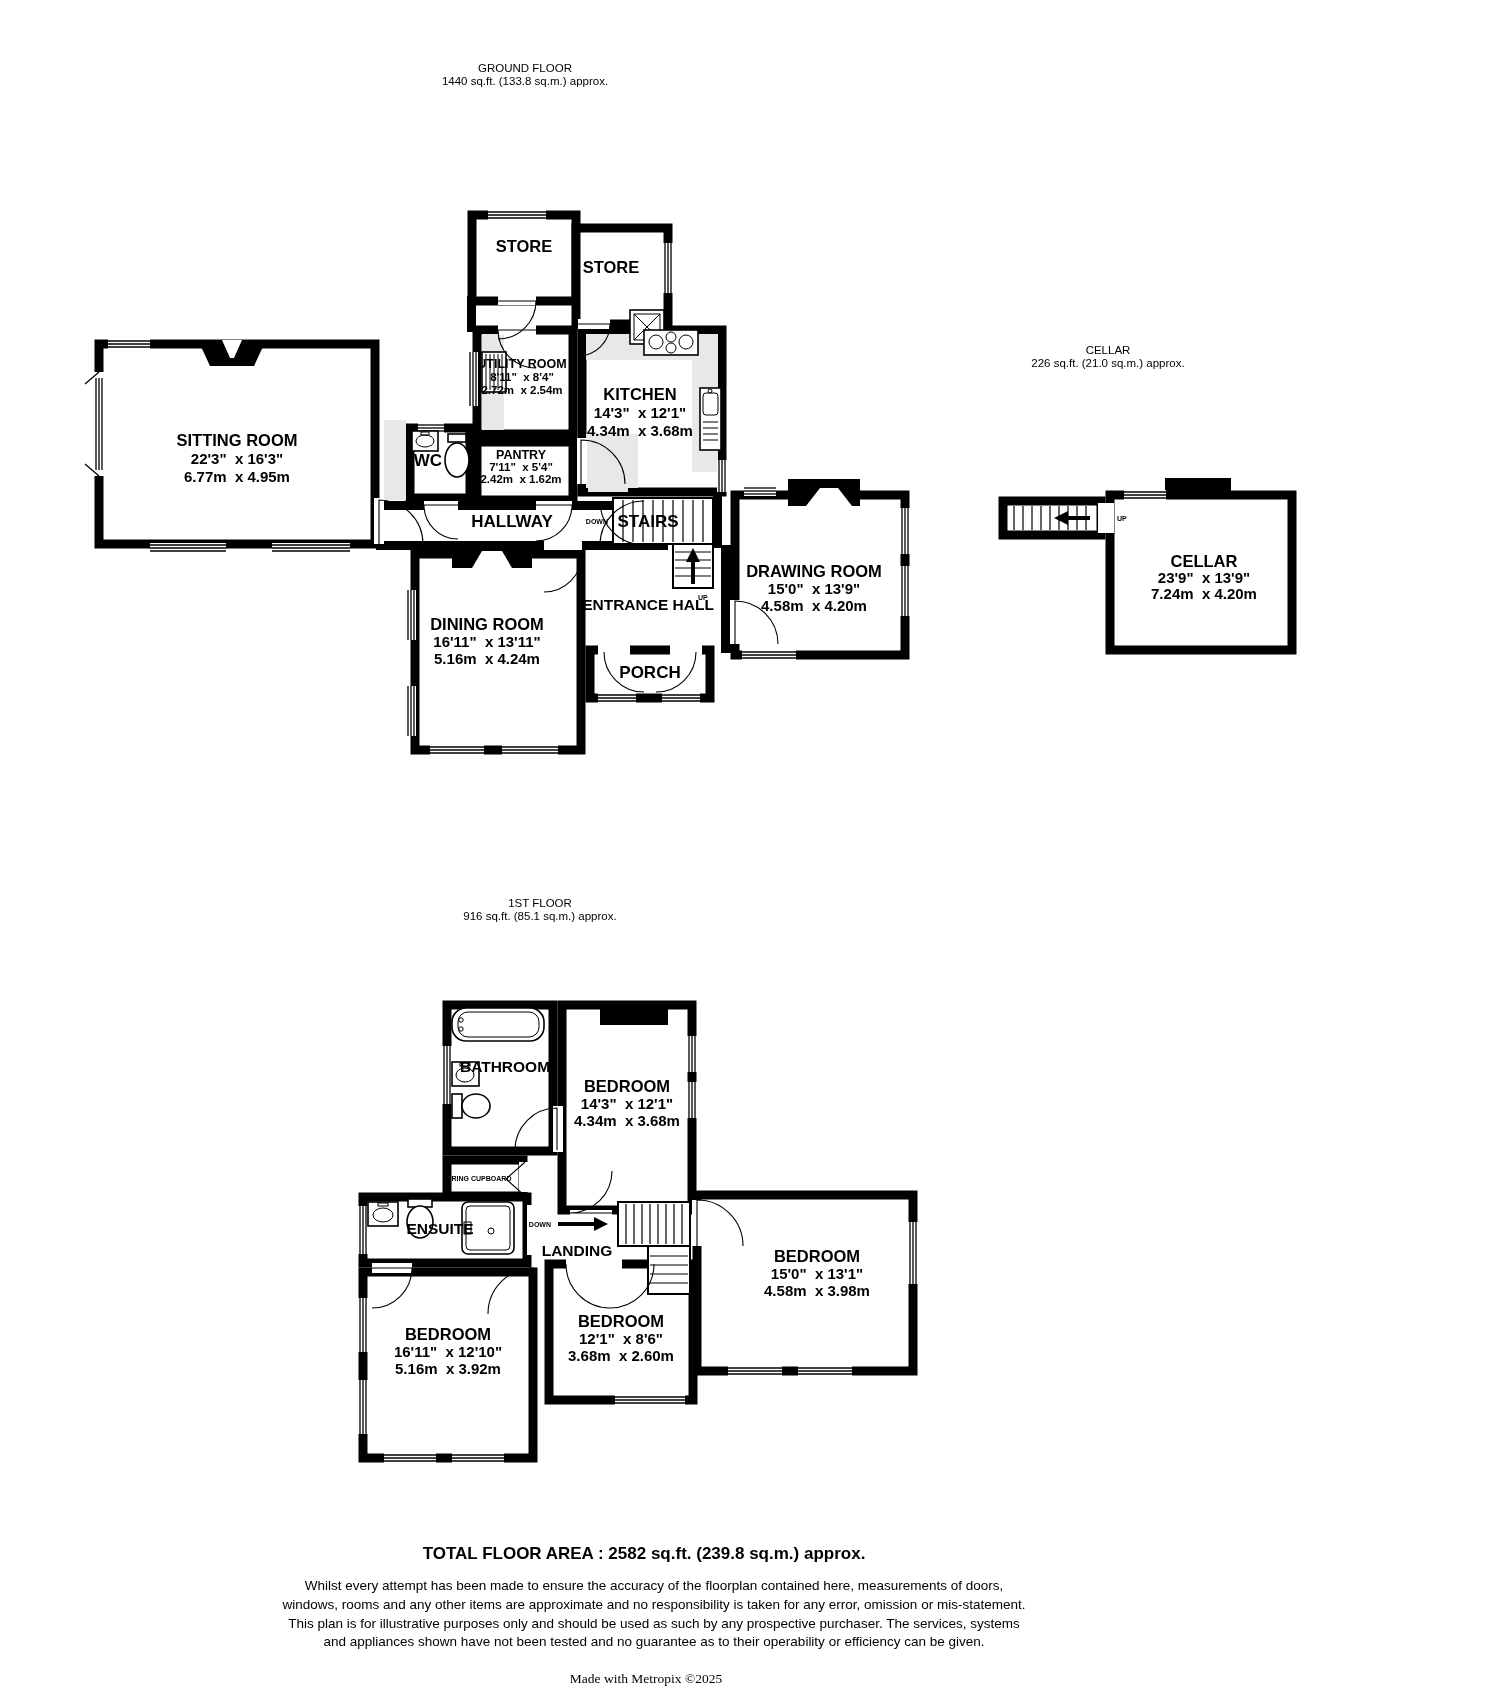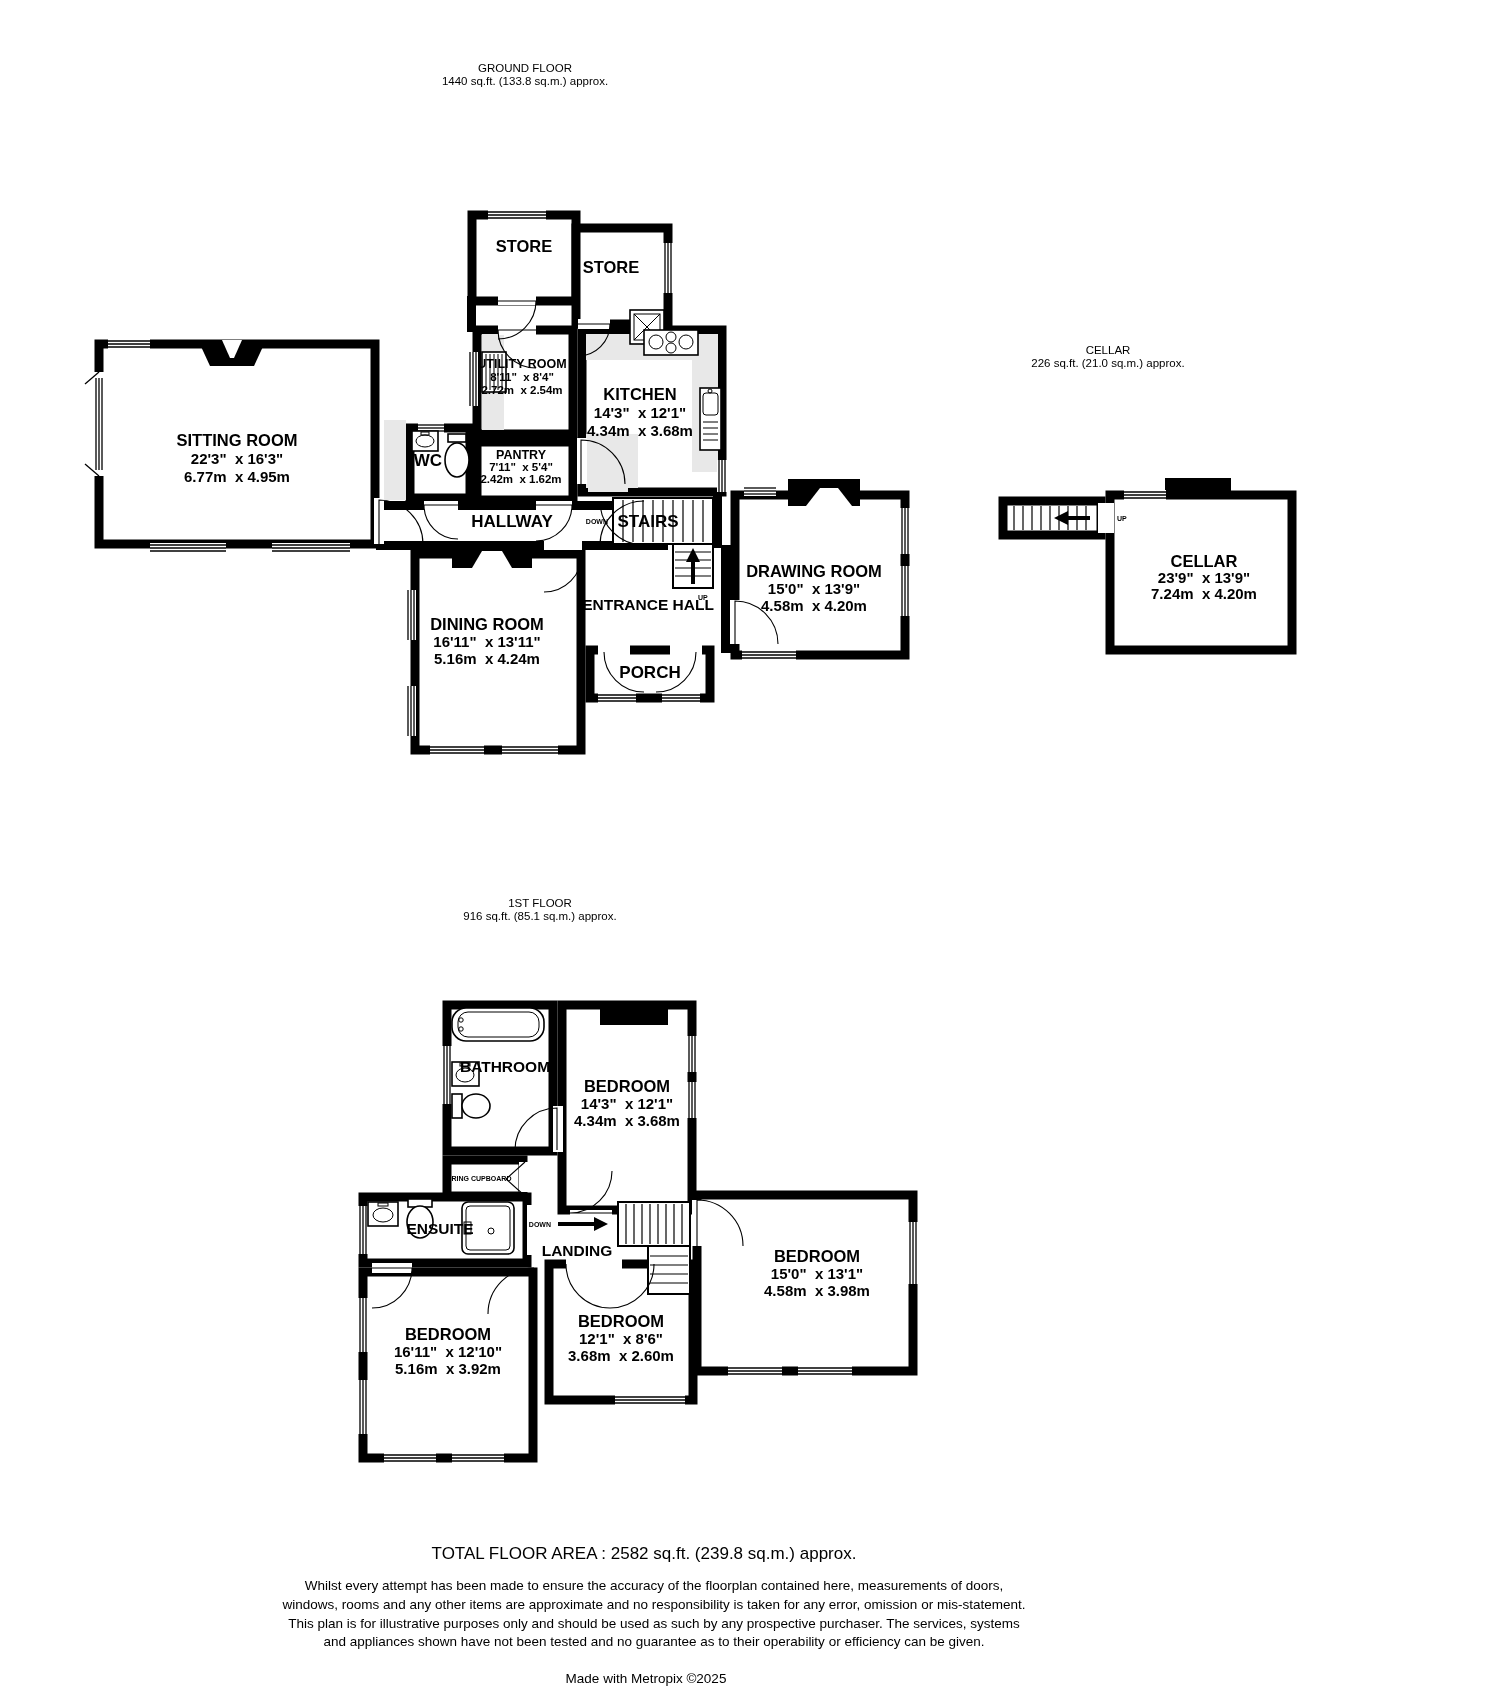--- a/index.html
+++ b/index.html
@@ -21,25 +21,25 @@
   .blk{fill:#000;stroke:none;}
   .gap{fill:#fff;stroke:none;}
   .gray{fill:#e8e8e8;stroke:none;}
   .wl{stroke:#000;stroke-width:1.3;fill:none;}
   .fix{fill:#fff;stroke:#000;stroke-width:1.6;}
   .fin{fill:none;stroke:#000;stroke-width:1;}
   .arc{fill:none;stroke:#000;stroke-width:1.1;}
   .tread{stroke:#000;stroke-width:1.2;}
   .arrow{stroke:#000;stroke-width:4;}
   #total{position:absolute;left:0;top:1544px;width:1288px;text-align:center;
-         font-size:17px;color:#000;}
+         font-size:17px;color:#000;font-weight:bold;}
   #disclaimer{position:absolute;left:274px;top:1577px;width:744px;text-align:center;
          font-size:13.5px;line-height:18.8px;color:#000;margin-left:8px;}
   #credit{position:absolute;left:274px;top:1671px;width:744px;text-align:center;
-         font-size:13.5px;color:#000;}
+         font-size:13.5px;color:#000;font-family:Liberation Serif, serif;}
 </style>
 </head>
 <body>
 
 <div id="canvas">
 <svg width="1500" height="1691" viewBox="0 0 1500 1691">
 
   <text class="htit" x="525" y="72">GROUND FLOOR</text>
   <text class="htit" x="525" y="85">1440 sq.ft. (133.8 sq.m.) approx.</text>
   <text class="htit" x="1108" y="354">CELLAR</text>

